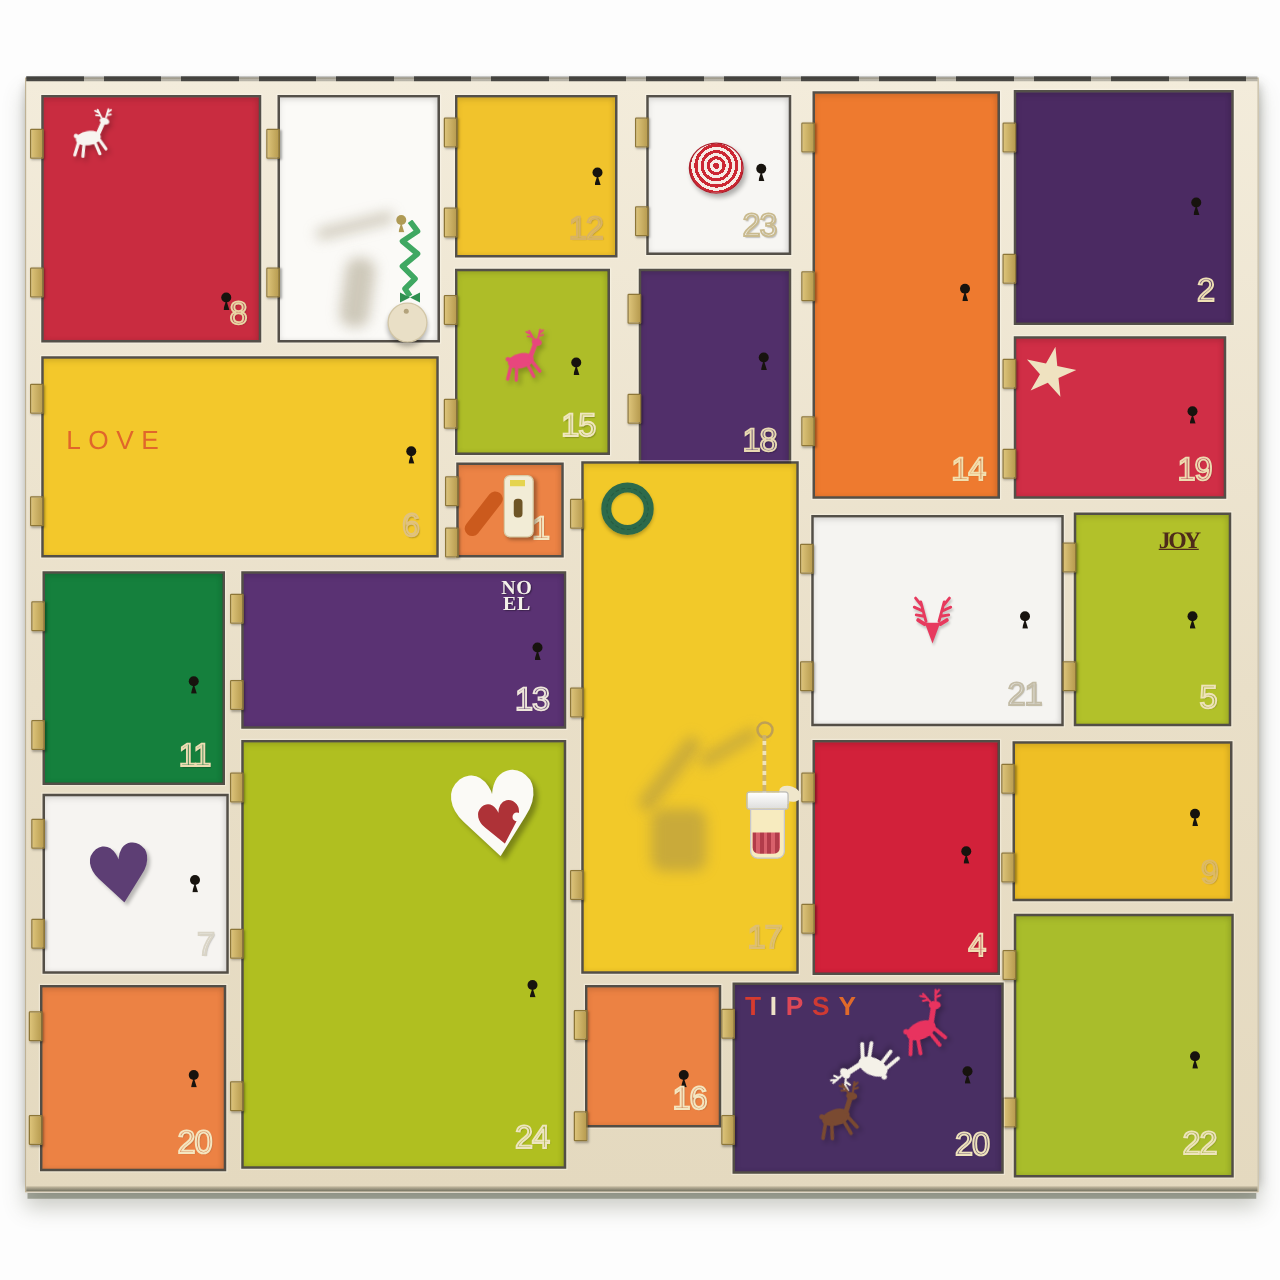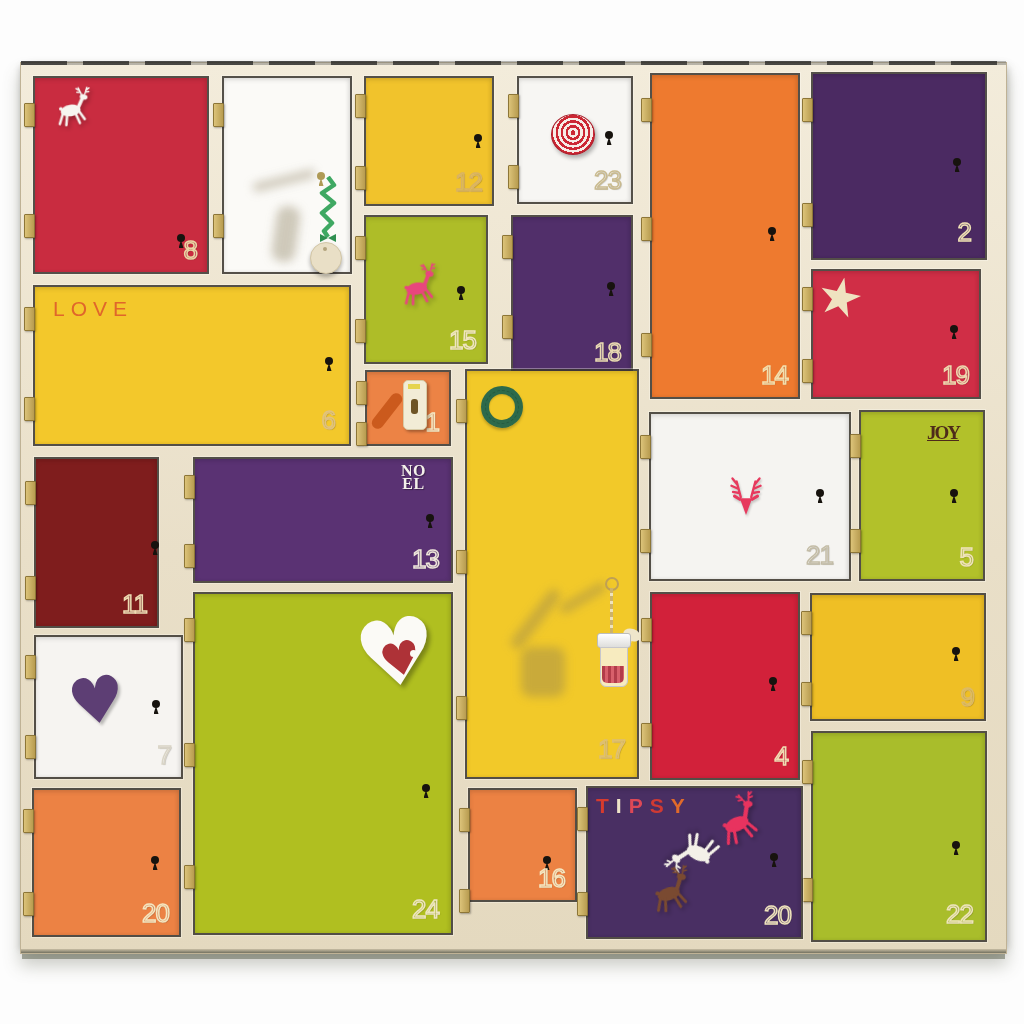--- a/index.html
+++ b/index.html
@@ -24,21 +24,21 @@
   .keyhole{position:absolute;width:8px;height:8px;border-radius:50%;}
   .keyhole::after{content:"";position:absolute;top:6px;left:1.5px;width:5px;height:8px;
         background:inherit;clip-path:polygon(50% 0,100% 100%,0 100%);}
   .num{position:absolute;font-family:"Liberation Sans",sans-serif;font-size:26px;font-weight:400;
        letter-spacing:-1px;color:var(--nc);text-shadow:1px 1px 1px rgba(0,0,0,0.22);}
   @supports (-webkit-text-stroke:1px #000){
     .num{color:rgba(255,248,228,0.20);-webkit-text-stroke:1.5px var(--nc);}
   }
   .deco{position:absolute;z-index:4;}
   .label-love{position:absolute;font-family:"Liberation Sans",sans-serif;font-size:21px;font-weight:400;
-       letter-spacing:6px;z-index:3;}
+       letter-spacing:6px;z-index:3;margin-top:44px;}
   .label-joy{position:absolute;font-family:"Liberation Serif",serif;font-size:19px;font-weight:bold;
        letter-spacing:-2px;z-index:3;text-decoration:underline;}
   .label-noel{position:absolute;font-family:"Liberation Serif",serif;font-size:16px;font-weight:bold;
        line-height:0.82;letter-spacing:0.5px;text-align:center;z-index:3;
        text-shadow:1px 1px 1px rgba(0,0,0,0.35);}
   .label-tipsy{position:absolute;font-family:"Liberation Sans",sans-serif;font-size:21px;font-weight:bold;
        letter-spacing:7px;z-index:3;}
   .shadow-blob{position:absolute;background:rgba(135,120,88,0.38);filter:blur(5px);border-radius:10px;}
   svg{display:block;}
 </style>
@@ -189,21 +189,21 @@
         </svg>
       </span>
     </div>
     <div class="door" style="position: absolute; left: 861px; top: 412px; width: 122px; height: 167px; background: rgb(178, 193, 42); --nc: #efe3ba;">
       <span class="hinge" style="top: 22px;"></span>
       <span class="hinge" style="top: 117px;"></span>
       <span class="keyhole" style="left: 89px; top: 77px; background: rgb(23, 19, 14);"></span>
       <span class="num" style="right: 10px; bottom: 6px;">5</span>
       <span class="label-joy" style="color: rgb(78, 43, 26); position: absolute; left: 66px; top: 10px;">JOY</span>
     </div>
-    <div class="door" style="position: absolute; left: 36px; top: 459px; width: 121px; height: 167px; background: #7f1d1d; --nc: #eedcb2;">
+    <div class="door" style="position: absolute; left: 36px; top: 459px; width: 142px; height: 167px; background: #15803d; --nc: #eedcb2;">
       <span class="hinge" style="top: 22px;"></span>
       <span class="hinge" style="top: 117px;"></span>
       <span class="keyhole" style="left: 115px; top: 82px; background: rgb(23, 19, 14);"></span>
       <span class="num" style="right: 10px; bottom: 6px;">11</span>
     </div>
     <div class="door" style="position: absolute; left: 195px; top: 459px; width: 256px; height: 122px; background: rgb(90, 50, 115); --nc: #eee6da;">
       <span class="hinge" style="top: 16px;"></span>
       <span class="hinge" style="top: 85px;"></span>
       <span class="keyhole" style="left: 231px; top: 55px; background: rgb(23, 19, 14);"></span>
       <span class="num" style="right: 12px; bottom: 6px;">13</span>

